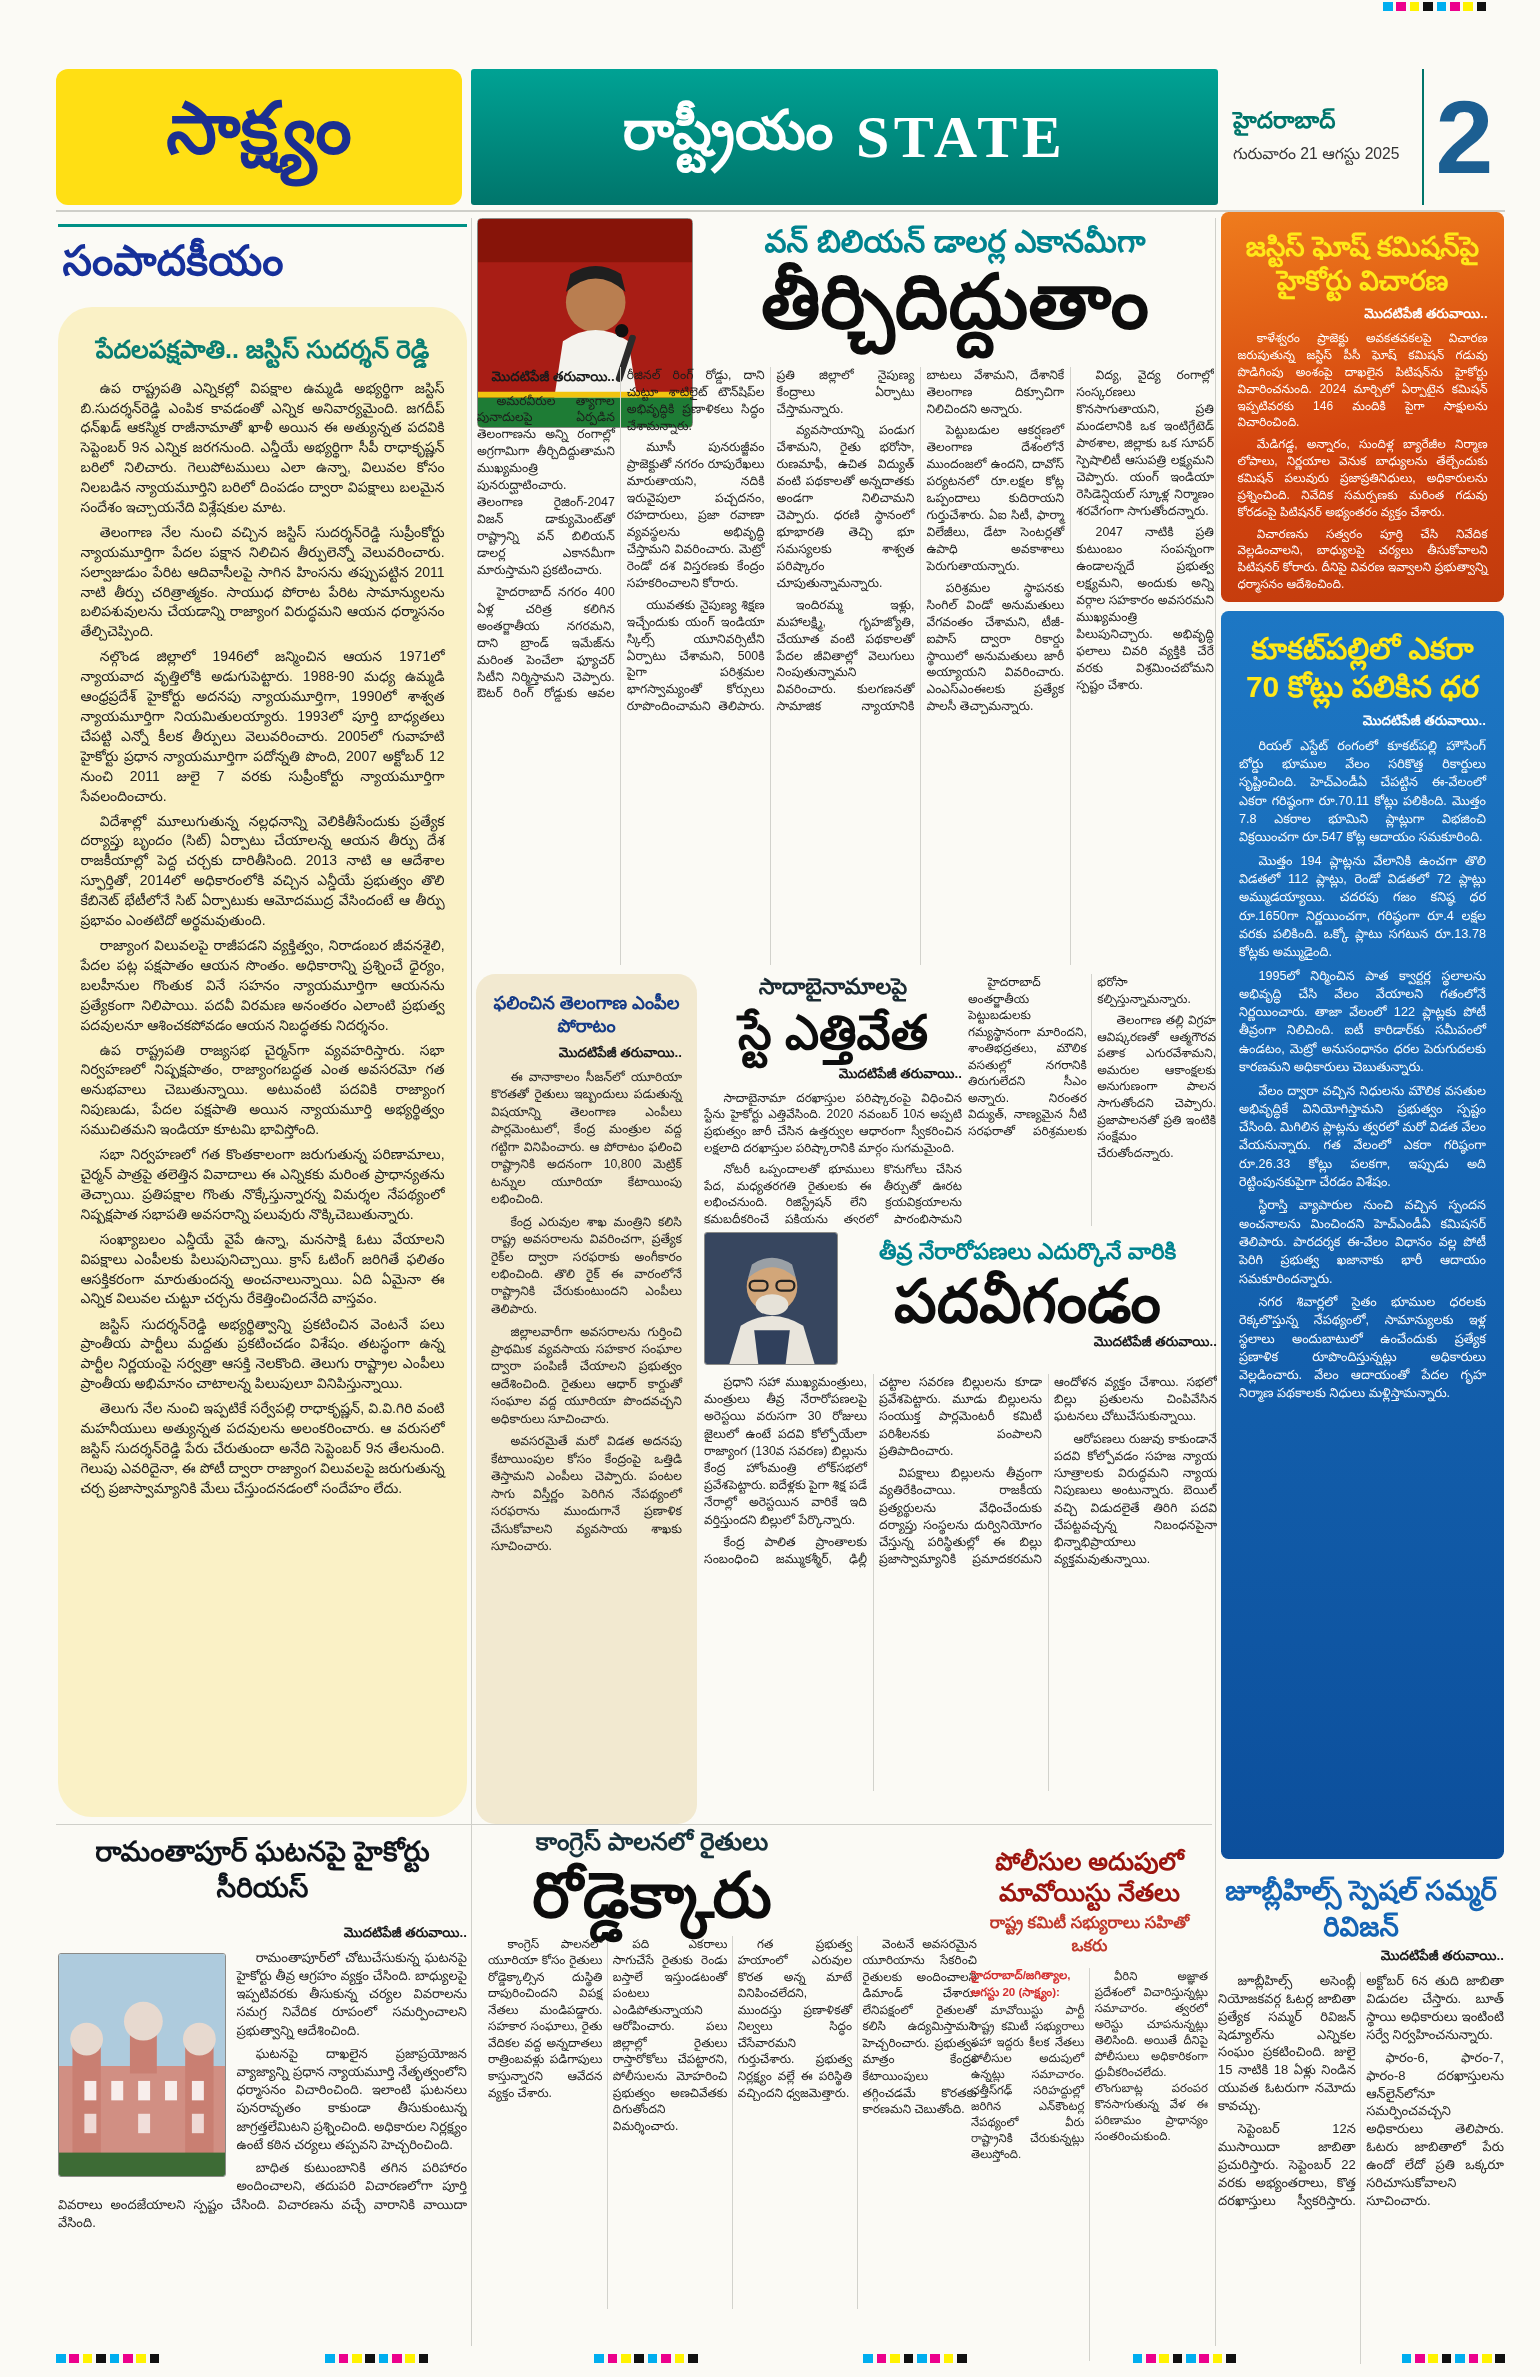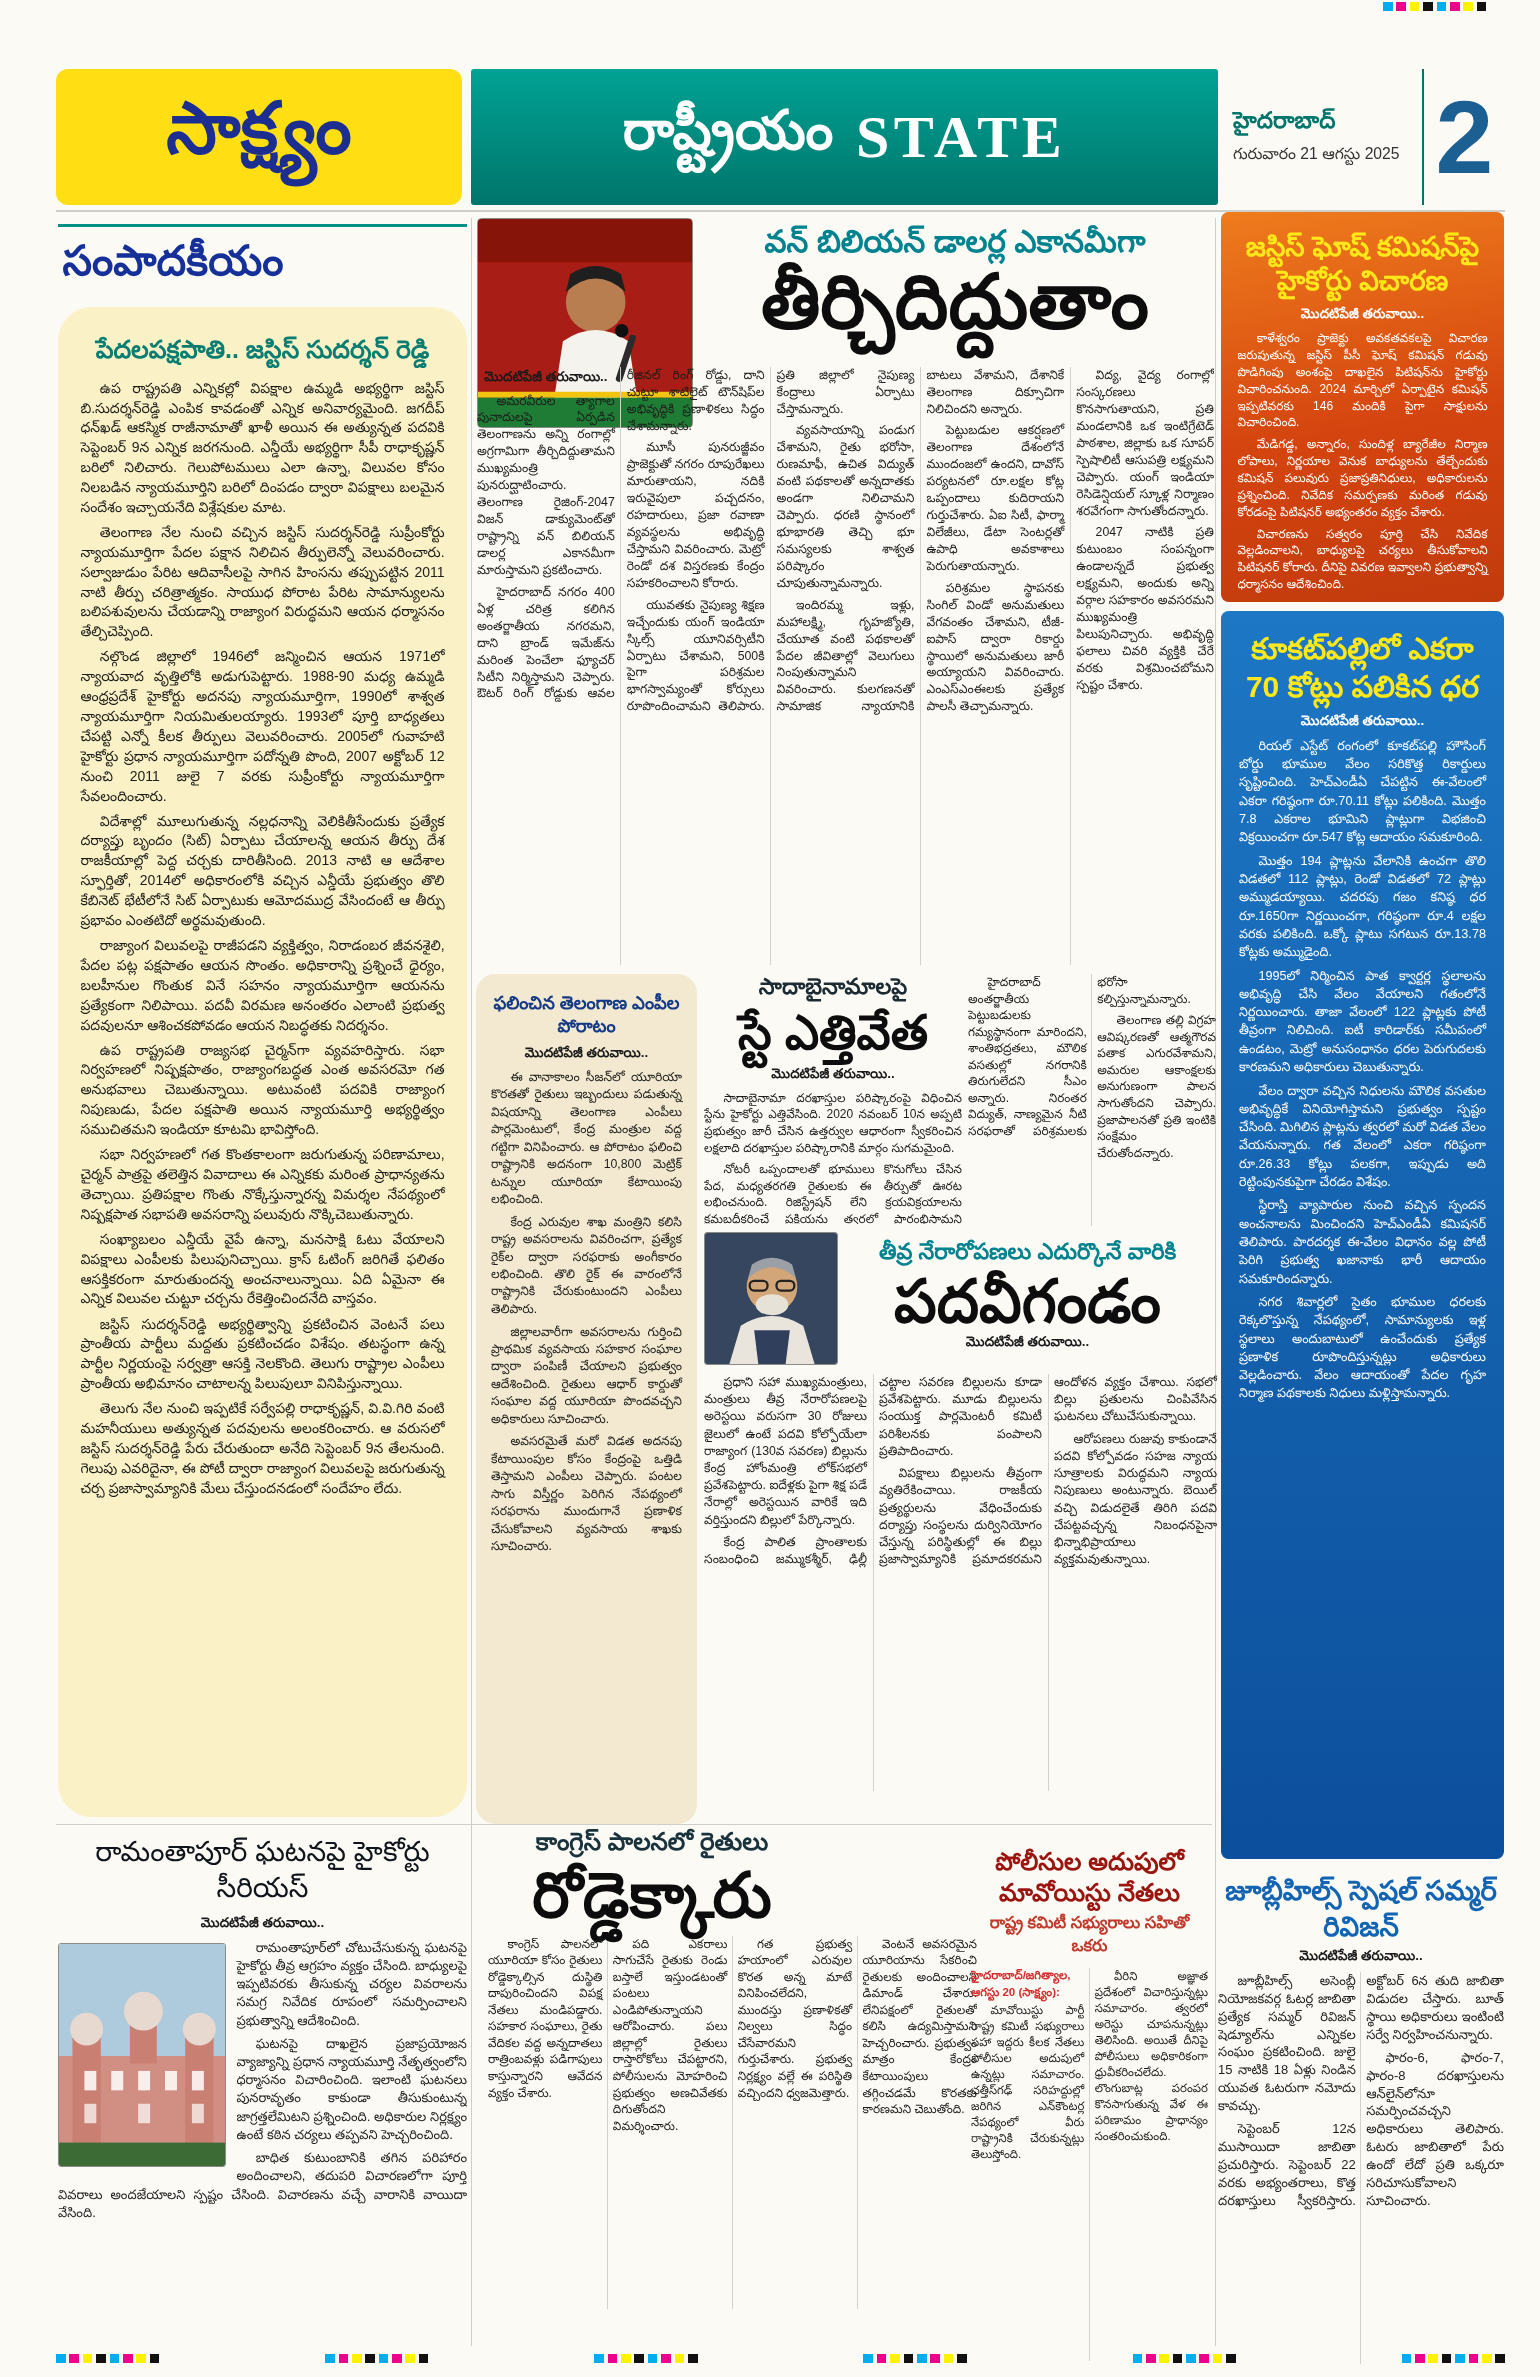--- a/index.html
+++ b/index.html
@@ -1,21 +1,21 @@
 <!DOCTYPE html>
 <html lang="te" style="font-size:12px"><head>
 <meta charset="utf-8">
 <style>
 *{margin:0;padding:0;box-sizing:border-box}
 html{background:#e6e6e2}
 body{width:1541px;height:2377px;position:relative;margin:0 auto;background:#fbfaf5;
      font-family:"Liberation Sans","DejaVu Sans",sans-serif;color:#1d1d1b;overflow:hidden}
 .abs{position:absolute}
 .para{margin:0 0 5.2px;text-indent:19.4px;text-align:justify;line-height:1.4}
-.continued{font-weight:bold;text-align:center;margin:1.5px 0 6px;font-size:13.4px;color:#1a1a1a}
+.continued{font-weight:bold;text-align:right;margin:1.5px 0 6px;font-size:13.4px;color:#1a1a1a}
 .hairline{background:#cfcfc9}
 
 .header{left:56px;top:69px;width:1449px;height:136px;display:flex;align-items:stretch;gap:9px}
 .logo{width:406px;background:#ffdf14;border-radius:12px;display:flex;align-items:center;justify-content:center;
       font-size:72px;font-weight:bold;color:#1c2f90}
 .band{flex:1;background:linear-gradient(180deg,#00a294,#00756b);display:flex;align-items:center;justify-content:center;
       gap:22.4px;border-radius:3px}
 .band-te{color:#ffffff;font-size:55px;font-weight:bold}
 .band-en{color:#ffffff;font-family:"Liberation Serif","DejaVu Serif",serif;font-size:60px;font-weight:bold;letter-spacing:4.5px}
 .edition{width:186px;display:flex;flex-direction:column;justify-content:center;gap:6px;padding-left:6px}
@@ -72,21 +72,21 @@
 .padavi{left:704px;top:1232px;width:513px;height:590px;overflow:hidden}
 .padavi-top{display:flex;margin-bottom:9px}
 .padavi-photo{width:134px;height:133px;flex:none;border:0.7px solid #8a8a86;border-radius:3px;overflow:hidden}
 .padavi-right{flex:1;display:flex;flex-direction:column;justify-content:center;text-align:center}
 .padavi-kicker{font-size:22.4px;font-weight:bold;color:#00838f}
 .padavi-head{font-size:60px;font-weight:bold;color:#0d0d0d;line-height:1.05}
 .padavi-body{column-count:3;column-gap:12px;column-rule:0.7px solid #d2d2cc;height:417px;overflow:hidden}
 .padavi .para{font-size:12.3px}
 
 .rmt{left:58px;top:1834px;width:409px;height:485px;overflow:hidden}
-.rmt-head{font-size:28px;font-weight:normal;color:#10151c;text-align:center;line-height:1.3;margin-bottom:8px}
+.rmt-head{font-size:28px;font-weight:bold;color:#10151c;text-align:center;line-height:1.3;margin-bottom:18px}
 .rmt-photo{float:left;width:168px;height:224px;margin:4.5px 10.4px 4.5px 0;border:0.7px solid #8a8a86;border-radius:3px;overflow:hidden}
 .rmt .para{font-size:13px}
 .farmers{left:488px;top:1828px;width:489px;height:534px;overflow:hidden}
 .farmers-top{width:328px;text-align:center;margin-bottom:7.5px}
 .farmers-kicker{font-size:24.6px;font-weight:bold;color:#19323c}
 .farmers-head{font-size:63px;font-weight:bold;color:#0c0c0c;line-height:1.05}
 .farmers-body{column-count:4;column-gap:10.4px;column-rule:0.7px solid #d2d2cc;height:373px;overflow:hidden}
 .farmers .para{font-size:12px;line-height:1.38}
 .maoist{left:971px;top:1847px;width:237px;height:514px;overflow:hidden}
 .maoist-head{color:#9b150f;font-size:24.6px;font-weight:bold;text-align:center;line-height:1.25}

